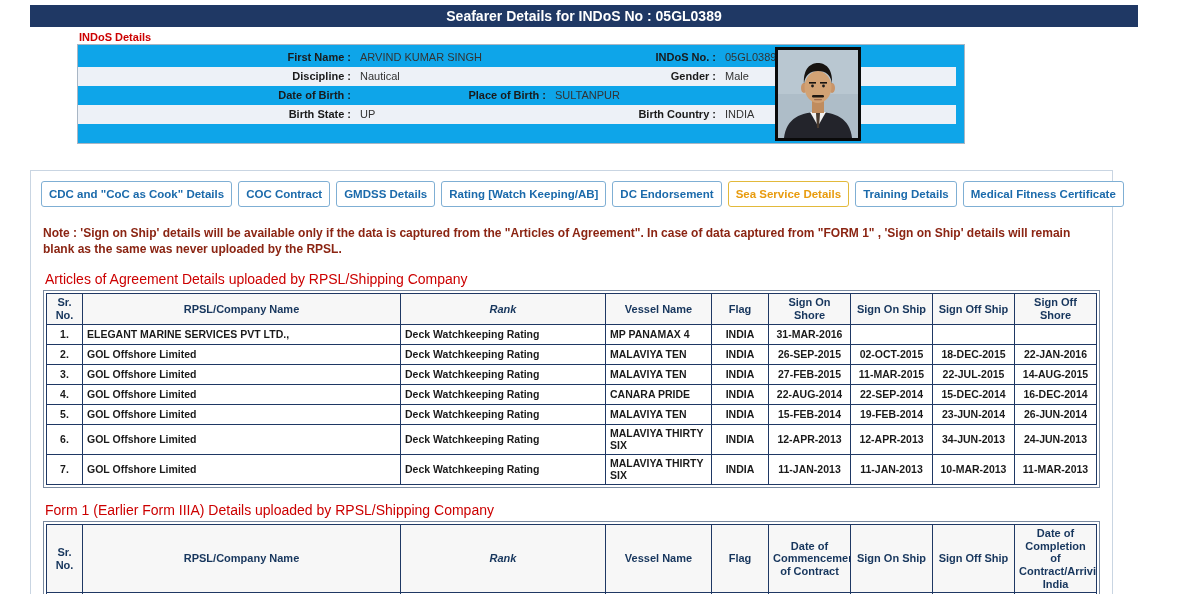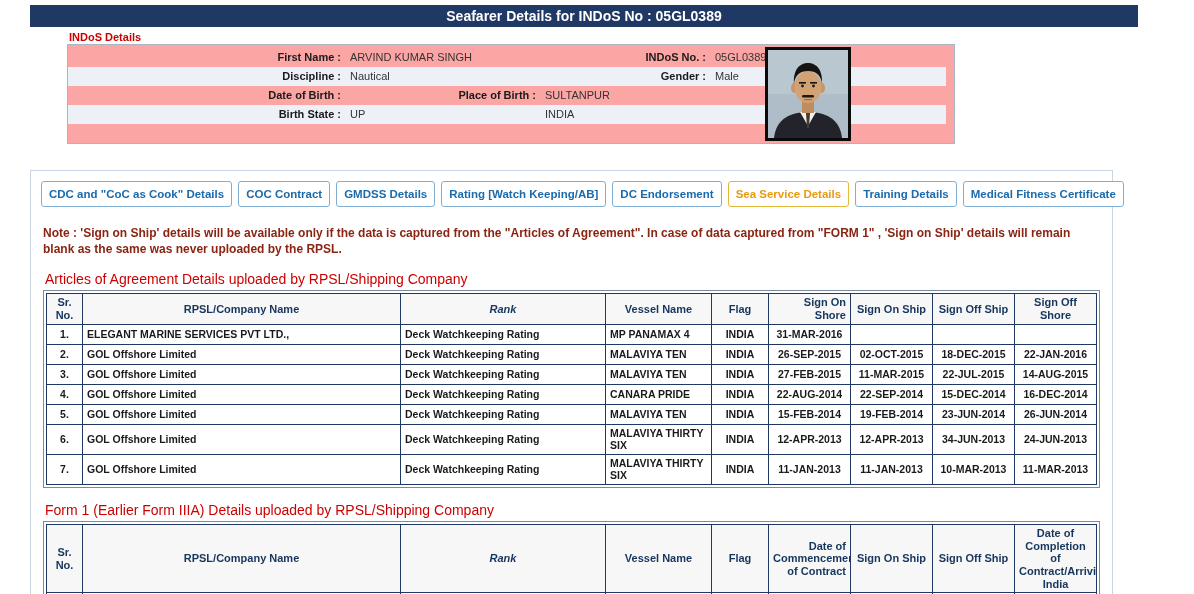--- a/index.html
+++ b/index.html
@@ -19,23 +19,23 @@
   html,body{margin:0;padding:0;}
   body{background:#fff;font-family:"Liberation Sans",sans-serif;}
   .page{position:relative;width:1194px;height:594px;background:#fff;overflow:hidden;padding-top:5px;}
 
   .title-bar{
     margin-left:30px;width:1108px;height:22px;line-height:22px;
     background:var(--header-bg);color:var(--header-text);
     text-align:center;font-size:14px;font-weight:bold;
   }
 
-  .indos-area{margin:2px 0 0 20px;width:935px;padding-left:47px;}
+  .indos-area{margin:2px 0 0 30px;width:935px;padding-left:47px;}
   .section-label{color:var(--section-red);font-weight:bold;font-size:11px;padding:2px 0 1px 2px;}
-  .indos-box{position:relative;border:1px solid #A9B6C4;height:100px;background:#fca5a5;}
+  .indos-box{position:relative;border:1px solid #A9B6C4;height:100px;background:#0ea5e9;}
   .indos-rows{padding-top:3px;}
   .indos-row{display:grid;grid-template-columns:280px 195px 170px auto;height:19px;line-height:19px;font-size:11px;width:878px;}
   .indos-row.alt{background:var(--stripe);}
   .indos-row .lbl{font-weight:bold;text-align:right;padding-right:7px;color:#1a1a1a;white-space:nowrap;}
   .indos-row .val{text-align:left;padding-left:2px;color:#333;white-space:nowrap;}
   .photo-frame{position:absolute;top:2px;right:103px;width:86px;height:94px;border:3px solid #0a0a0a;background:#b9c7d1;}
   .photo-frame svg{display:block;}
 
   .content-box{
     margin:26px 0 0 30px;width:1083px;min-height:412px;
@@ -60,21 +60,21 @@
     background:#F7F7F7;color:var(--th-text);font-size:11px;font-weight:bold;
     text-align:center;height:22px;line-height:1.15;
   }
   .svc-table td{font-size:10.5px;font-weight:bold;color:#1a1a1a;height:20px;line-height:1.2;text-align:center;}
   .svc-table td.c1,.svc-table td.c2,.svc-table td.c3{text-align:left;}
   .svc-table th:nth-child(1){width:36px;}
   .svc-table th:nth-child(2){width:318px;}
   .svc-table th:nth-child(3){width:205px;font-style:italic;}
   .svc-table th:nth-child(4){width:106px;}
   .svc-table th:nth-child(5){width:57px;}
-  .svc-table th:nth-child(6){width:82px;text-align:right;}
+  .svc-table th:nth-child(6){width:82px;}
   .svc-table th:nth-child(7){width:82px;}
   .svc-table th:nth-child(8){width:82px;}
 </style>
 </head>
 <body>
 
 <div class="page">
 
   <div class="title-bar">Seafarer Details for INDoS No : 05GL0389</div>
 
@@ -95,20 +95,21 @@
             <div class="val">Male</div>
           </div>
           <div class="indos-row">
             <div class="lbl">Date of Birth :</div>
             <div class="lbl">Place of Birth :</div>
             <div class="val">SULTANPUR</div>
           </div>
           <div class="indos-row alt">
             <div class="lbl">Birth State :</div>
             <div class="val">UP</div>
+            <div class="lbl">Birth Country :</div>
             <div class="val">INDIA</div>
           </div>
         </div>
       <div class="photo-frame">
         <svg viewBox="0 0 80 88" width="80" height="88" preserveAspectRatio="none" aria-hidden="true">
           <rect width="80" height="88" fill="#AEBDC8"></rect>
           <rect width="80" height="44" fill="#B9C7D1"></rect>
           <path d="M6 88 C8 68 24 62 40 62 C56 62 72 68 74 88 Z" fill="#23242B"></path>
           <path d="M32 62 L40 76 L48 62 Z" fill="#F2F2F2"></path>
           <path d="M38 63 L42 63 L41 78 L39 78 Z" fill="#4A3B2F"></path>

